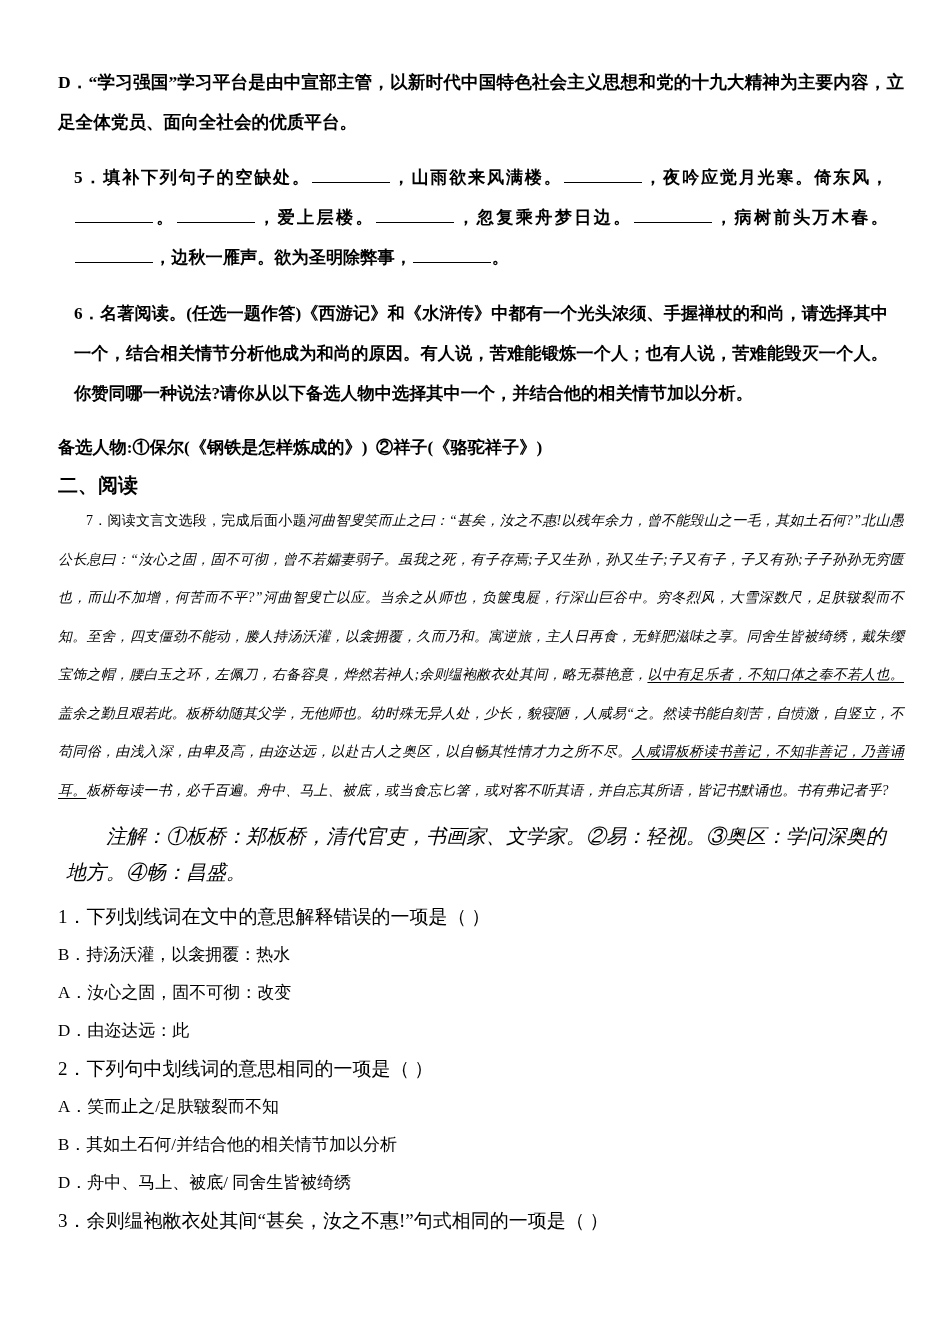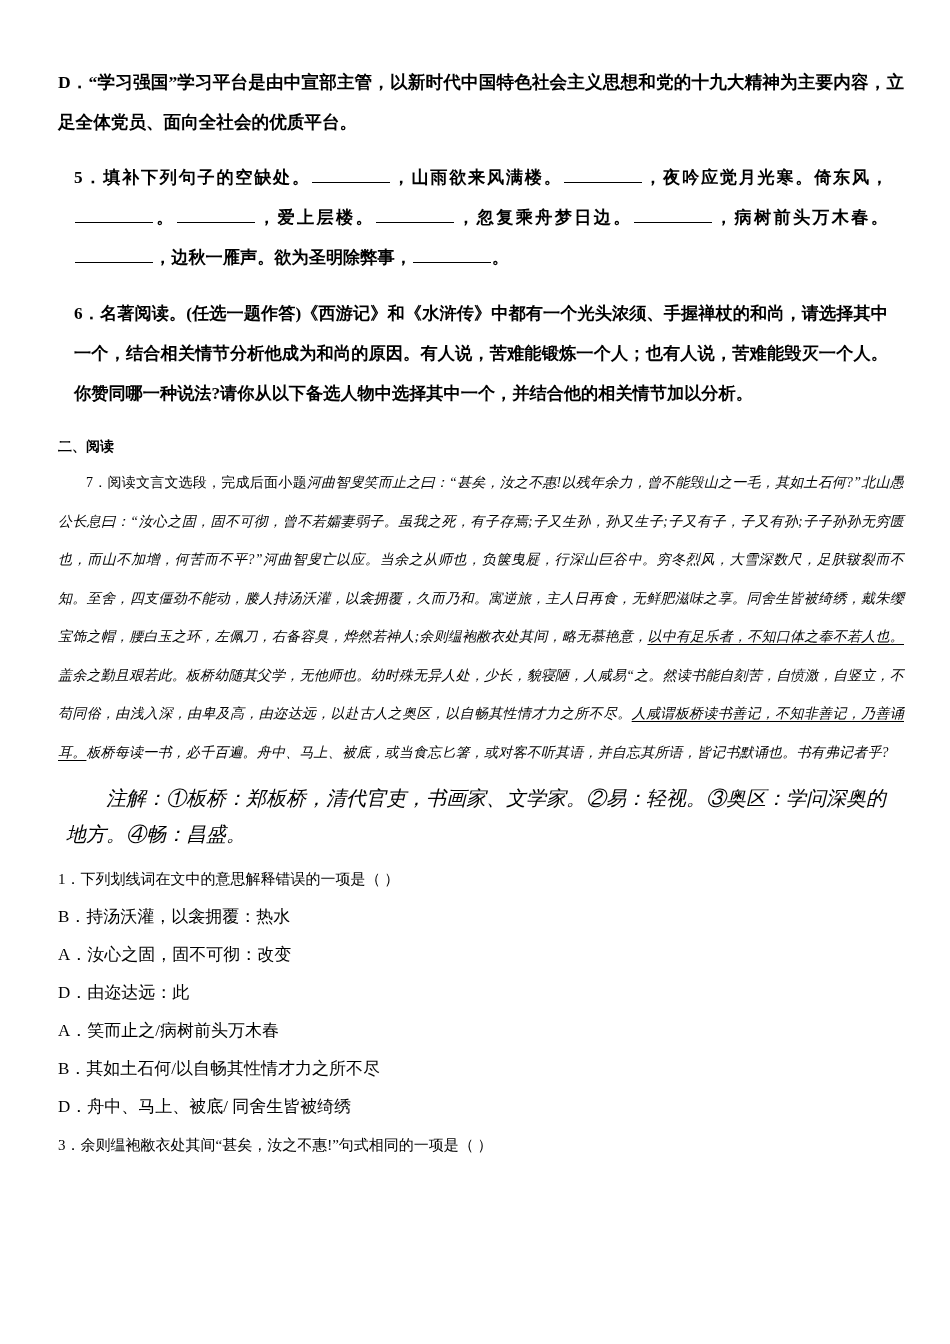--- a/index.html
+++ b/index.html
@@ -61,21 +61,21 @@
   .blank.w1 { width: 78px; }
 
   .chars-line {
     font-size: 17.2px;
     line-height: 36px;
     font-weight: bold;
     margin: 0;
   }
 
   .section-title {
-    font-size: 14px;
+    font-size: 20px;
     line-height: 34px;
     font-weight: bold;
     margin: 2px 0 0 0;
   }
 
   
   .passage {
     font-size: 14px;
     line-height: 38.5px;
     text-align: justify;
@@ -99,52 +99,54 @@
   .notes {
     font-size: 20px;
     line-height: 36px;
     margin: 8px;
     font-style: italic;
     text-indent: 2em;
   }
 
   
   .subq {
-    font-size: 15px;
+    font-size: 19px;
     line-height: 38px;
     margin: 0;
   }
   .choice {
     font-size: 17px;
     line-height: 38px;
     margin: 0;
   }
 </style>
 </head>
 <body>
 
 <div class="page">
 
   <p class="opt-d"><span class="lead">D．</span><span>“学习强国”学习平台是由中宣部主管，以新时代中国特色社会主义思想和党的十九大精神为主要内容，立足全体党员、面向全社会的优质平台。</span></p>
 
   <p class="q-bold"><span class="num">5．</span><span>填补下列句子的空缺处。</span><span class="blank w1"></span><span>，山雨欲来风满楼。</span><span class="blank w1"></span><span>，夜吟应觉月光寒。倚东风，</span><span class="blank w1"></span><span>。</span><span class="blank w1"></span><span>，爱上层楼。</span><span class="blank w1"></span><span>，忽复乘舟梦日边。</span><span class="blank w1"></span><span>，病树前头万木春。</span><span class="blank w1"></span><span>，边秋一雁声。欲为圣明除弊事，</span><span class="blank w1"></span><span>。</span></p>
 
   <p class="q-bold"><span class="num">6．</span><span>名著阅读。(任选一题作答)《西游记》和《水浒传》中都有一个光头浓须、手握禅杖的和尚，请选择其中一个，结合相关情节分析他成为和尚的原因。有人说，苦难能锻炼一个人；也有人说，苦难能毁灭一个人。你赞同哪一种说法?请你从以下备选人物中选择其中一个，并结合他的相关情节加以分析。</span></p>
 
+  <p class="chars-line"><span>备选人物:</span><span>①保尔(《钢铁是怎样炼成的》)</span>&nbsp;&nbsp;<span>②祥子(《骆驼祥子》)</span></p>
 
   <p class="section-title">二、阅读</p>
 
   <p class="passage"><span style="display:inline-block;width:2em;"></span><span class="stem">7．</span><span class="stem">阅读文言文选段，完成后面小题</span><span>河曲智叟笑而止之曰：“甚矣，汝之不惠!以残年余力，曾不能毁山之一毛，其如土石何?”北山愚公长息曰：“汝心之固，固不可彻，曾不若孀妻弱子。虽我之死，有子存焉;子又生孙，孙又生子;子又有子，子又有孙;子子孙孙无穷匮也，而山不加增，何苦而不平?”河曲智叟亡以应。当余之从师也，负箧曳屣，行深山巨谷中。穷冬烈风，大雪深数尺，足肤皲裂而不知。至舍，四支僵劲不能动，媵人持汤沃灌，以衾拥覆，久而乃和。寓逆旅，主人日再食，无鲜肥滋味之享。同舍生皆被绮绣，戴朱缨宝饰之帽，腰白玉之环，左佩刀，右备容臭，烨然若神人;余则缊袍敝衣处其间，略无慕艳意，</span><span class="ul">以中有足乐者，不知口体之奉不若人也。</span><span>盖余之勤且艰若此。板桥幼随其父学，无他师也。幼时殊无异人处，少长，貌寝陋，人咸易“之。然读书能自刻苦，自愤激，自竖立，不苟同俗，由浅入深，由卑及高，由迩达远，以赴古人之奥区，以自畅其性情才力之所不尽。</span><span class="ul">人咸谓板桥读书善记，不知非善记，乃善诵耳。</span><span>板桥每读一书，必千百遍。舟中、马上、被底，或当食忘匕箸，或对客不听其语，并自忘其所语，皆记书默诵也。书有弗记者乎?</span></p>
 
   <p class="notes">注解：①板桥：郑板桥，清代官吏，书画家、文学家。②易：轻视。③奥区：学问深奥的地方。④畅：昌盛。</p>
 
   <p class="subq"><span>1．</span><span>下列划线词在文中的意思解释错误的一项是（    ）</span></p>
   <p class="choice">B．持汤沃灌，以衾拥覆：热水</p>
   <p class="choice">A．汝心之固，固不可彻：改变</p>
   <p class="choice">D．由迩达远：此</p>
 
-  <p class="choice">A．笑而止之/病树前头万木春</p>
-  <p class="choice">B．其如土石何/以自畅其性情才力之所不尽</p>
+  <p class="subq"><span>2．</span><span>下列句中划线词的意思相同的一项是（    ）</span></p>
+  <p class="choice">A．笑而止之/足肤皲裂而不知</p>
+  <p class="choice">B．其如土石何/并结合他的相关情节加以分析</p>
   <p class="choice">D．舟中、马上、被底/ 同舍生皆被绮绣</p>
 
   <p class="subq"><span>3．</span><span>余则缊袍敝衣处其间“甚矣，汝之不惠!”句式相同的一项是（    ）</span></p>
 
 </div>
 
 </body></html>

